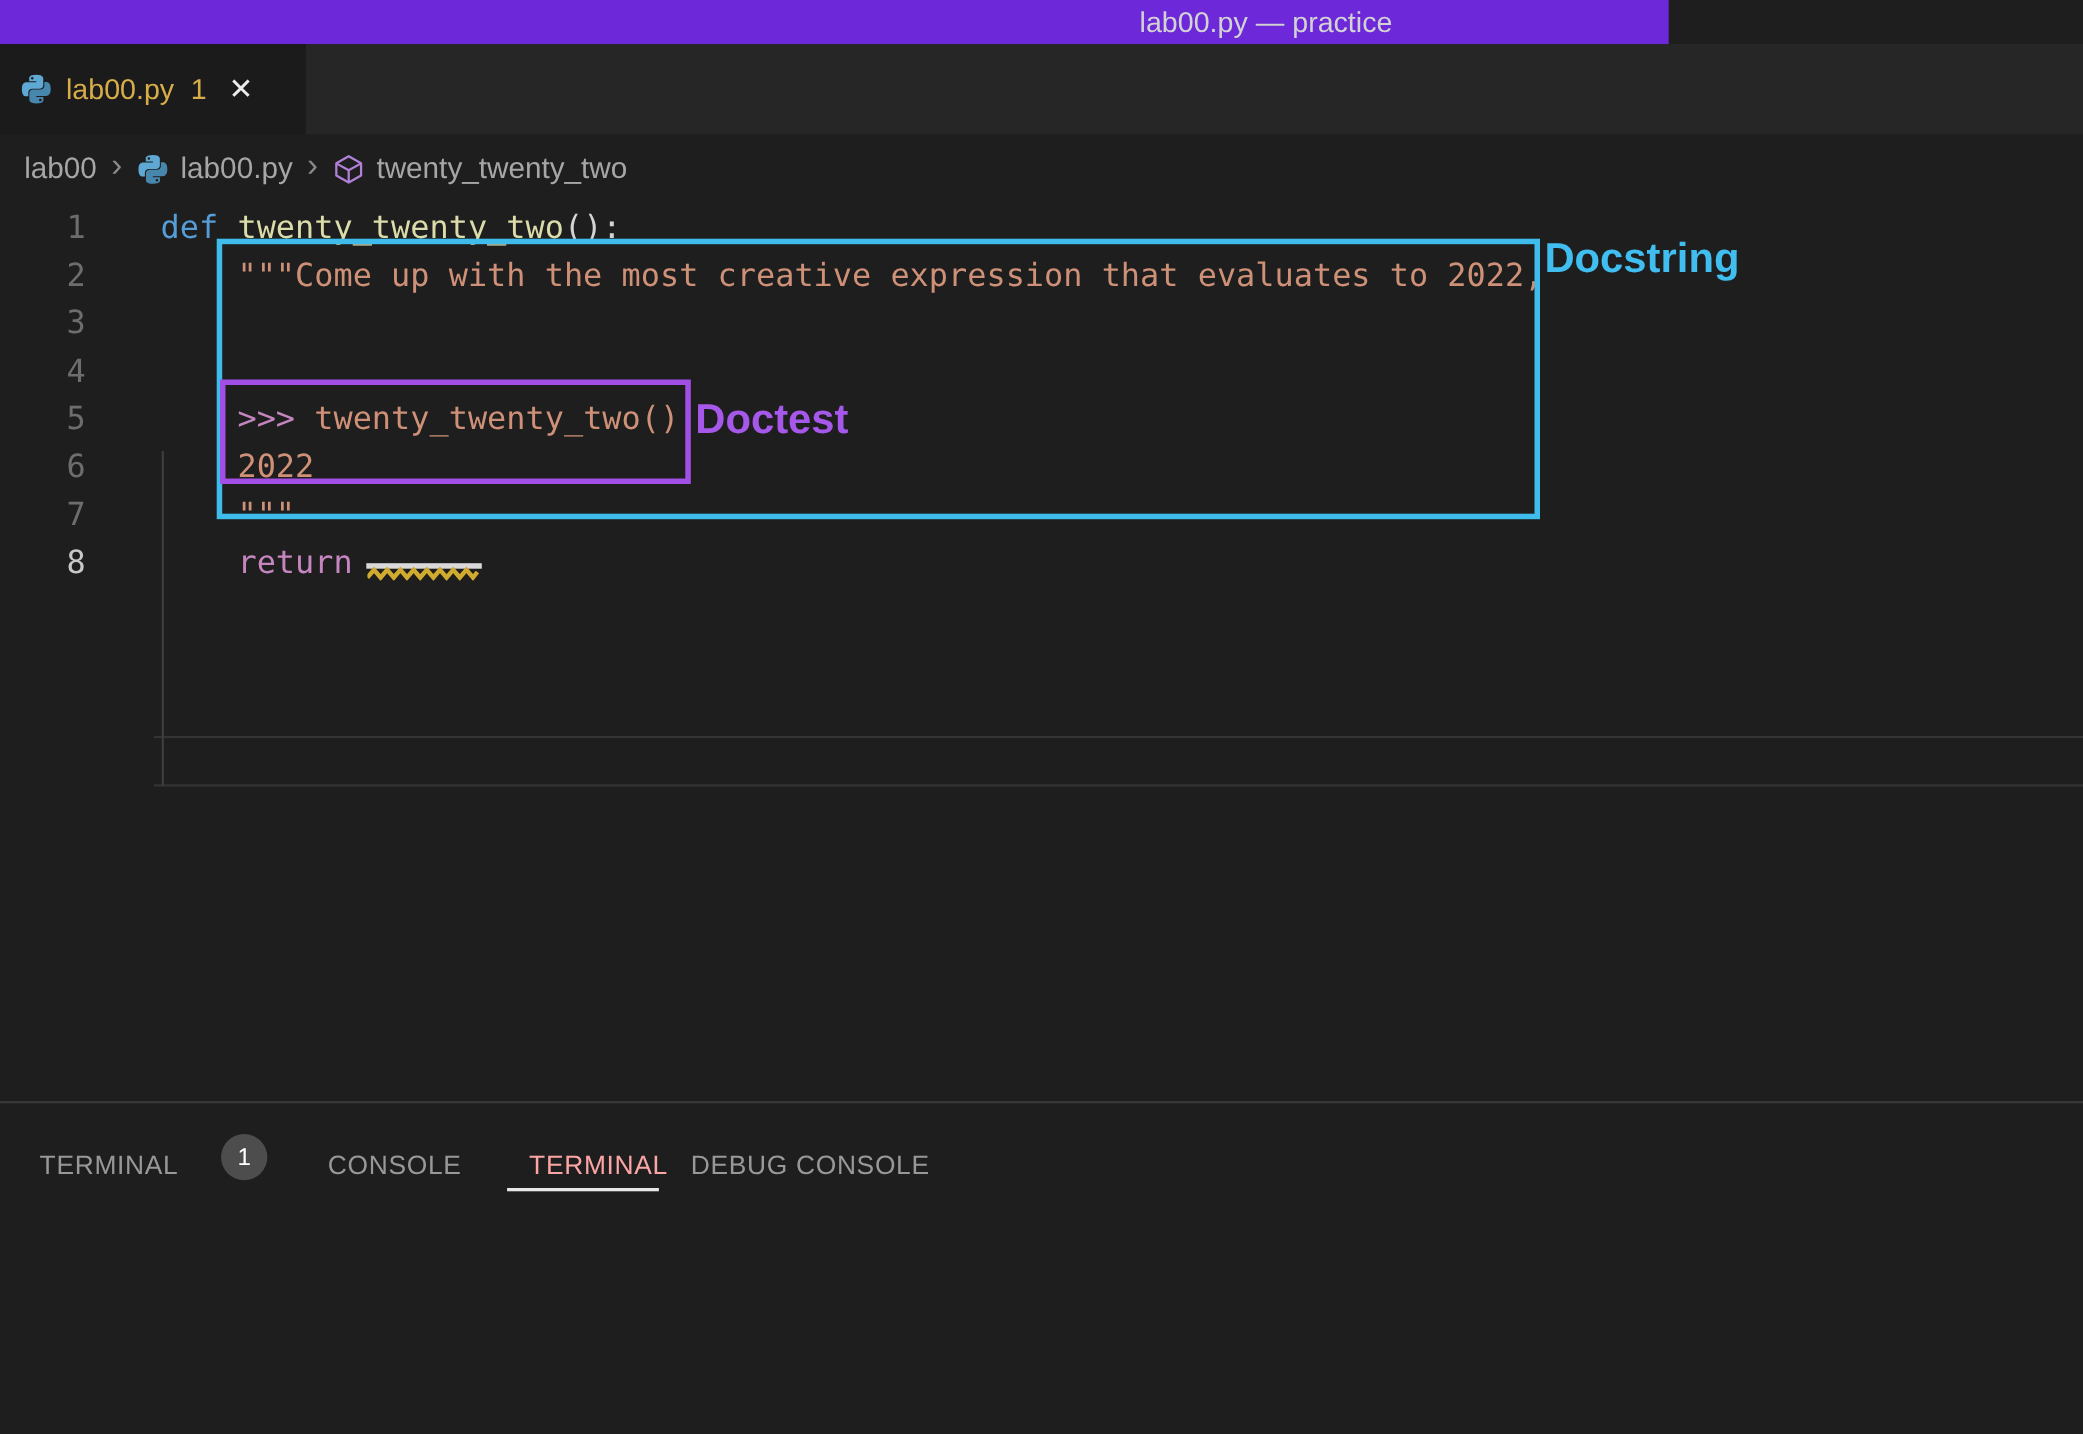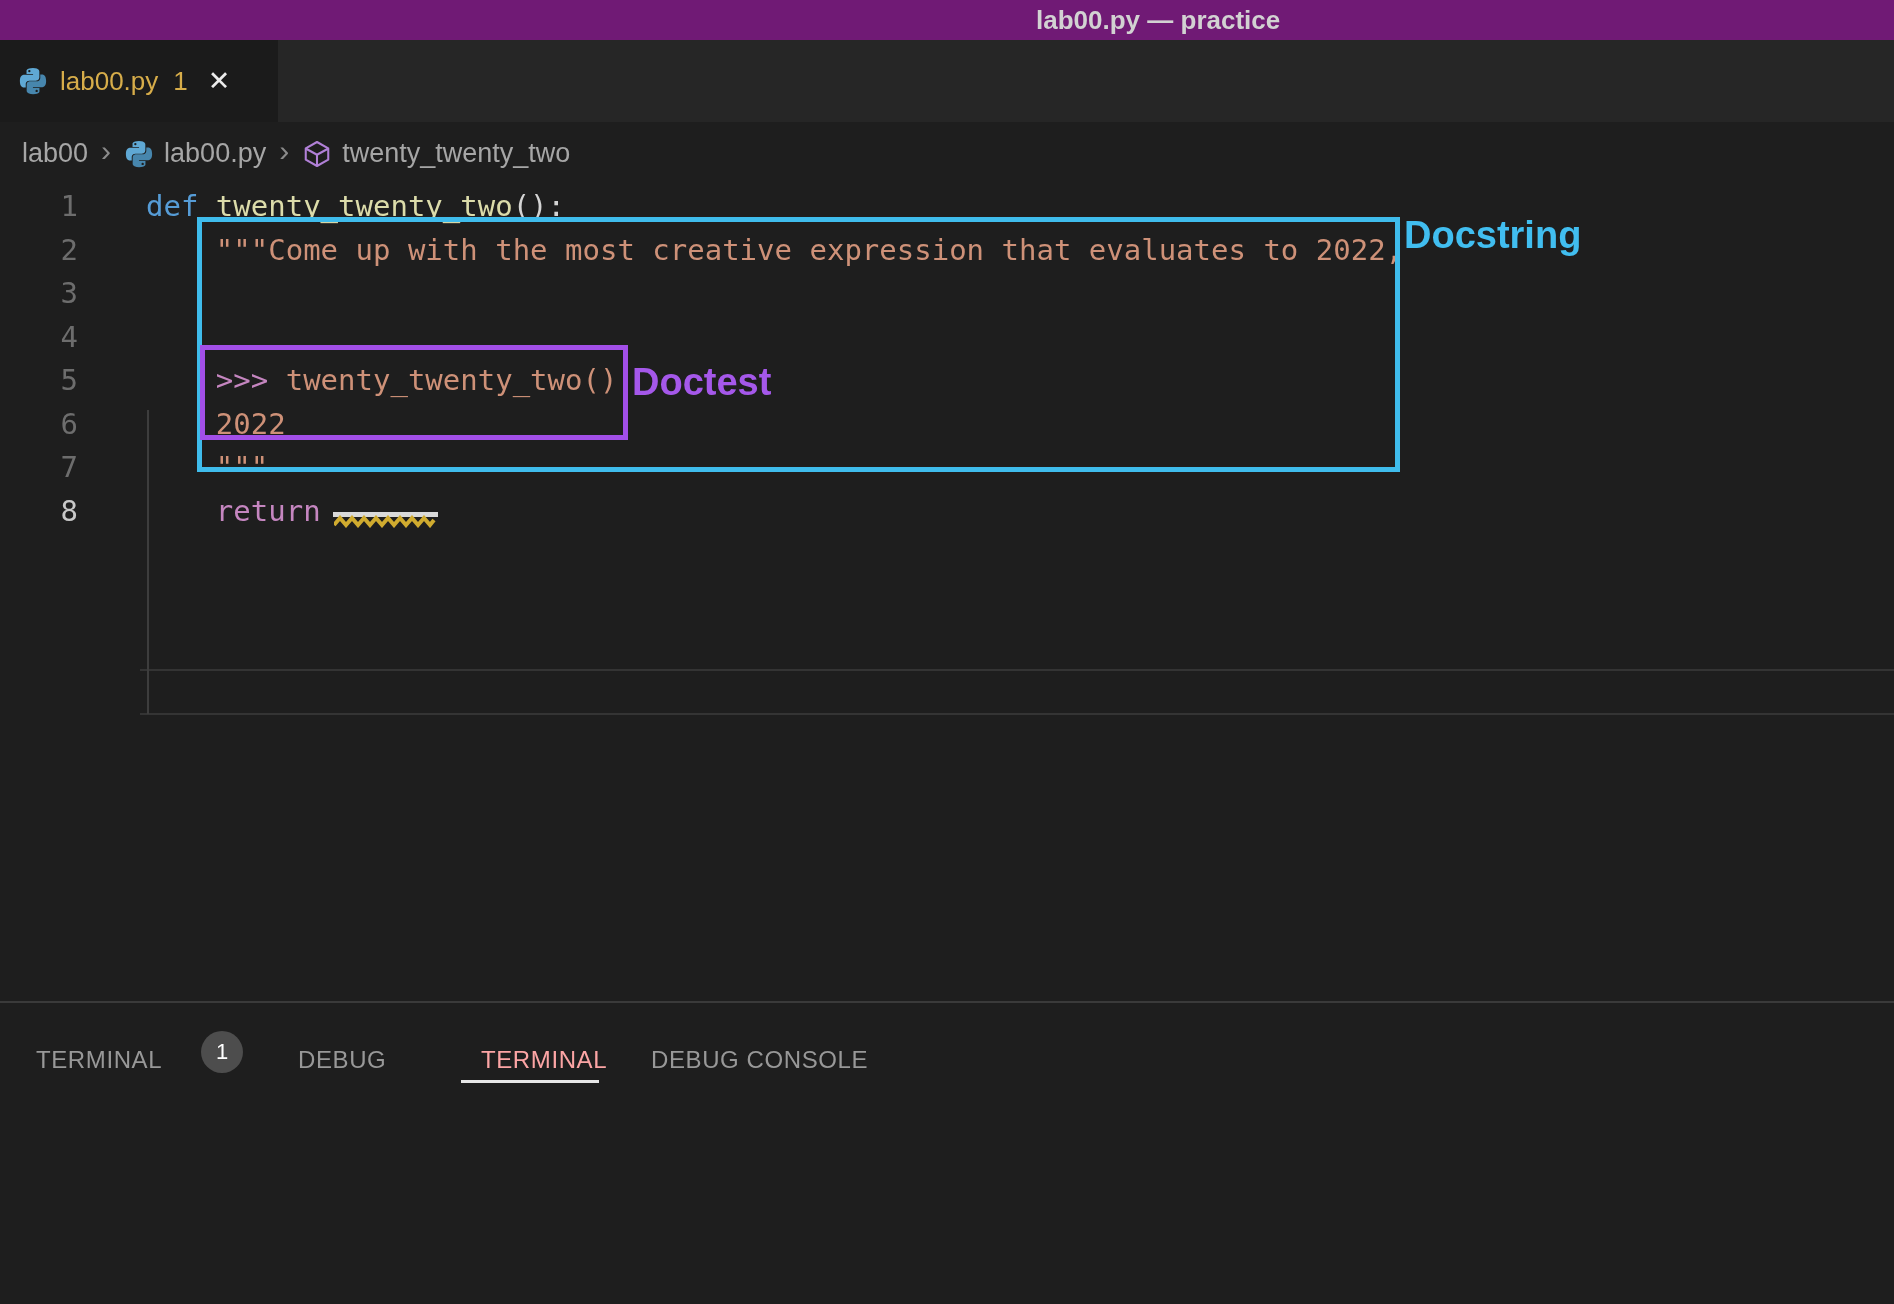--- a/index.html
+++ b/index.html
@@ -4,23 +4,22 @@
 <style>
   * { margin:0; padding:0; box-sizing:border-box; }
   html,body { background:#111; }
   .screen {
     position:relative; width:1894px; height:1304px;
     background:#1e1e1e; overflow:hidden;
     font-family:"Liberation Sans", sans-serif;
   }
   
   .titlebar {
-    position:absolute; left:0; top:0; width:1894px; height:40px;
-    background:#701a75;
-    font-weight:bold;
+    position:absolute; left:0; top:0; width:1517px; height:40px;
+    background:#6d28d9;
   }
   .titlebar .title {
     position:absolute; left:1036px; top:0; height:40px; line-height:40px;
     font-size:26px; color:#d2d2d2; white-space:pre;
   }
   
   .tabstrip {
     position:absolute; left:0; top:40px; width:1894px; height:82px;
     background:#262626;
   }
@@ -68,21 +67,21 @@
   .docstring-label { left:1404px; top:214px; color:#41bef0; }
   .doctest-label   { left:632px;  top:337px; color:#a558ea;margin-top:24px; }
   
   .panel { position:absolute; left:0; top:1001px; width:1894px; height:303px;
     background:#1e1e1e; border-top:2px solid #3a3a3a; }
   .panel-tab { position:absolute; top:43px; font-size:24px; letter-spacing:0.6px; color:#989898; white-space:pre; }
   .panel-tab.active { color:#fca5a5;margin-left:19px; }
   .tab-problems { left:36px; }
   .tab-output   { left:298px; }
   .tab-terminal { left:462px; }
-  .tab-debug    { left:651px;text-align:right; }
+  .tab-debug    { left:628px;text-align:right; }
   .problems-badge {
     position:absolute; left:201px; top:28px; width:42px; height:42px;
     background:#4d4d4d; border-radius:50%; color:#ffffff; font-size:22px;
     display:flex; align-items:center; justify-content:center;
   }
   .terminal-underline { position:absolute; left:461px; top:77px; width:138px; height:3px; background:#e7e7e7; }
   .terminal { position:absolute; left:33px; top:92px; width:1820px;
     font-family:"DejaVu Sans Mono","Liberation Mono",monospace; font-size:28px; color:#dcdcdc; }
   .t-line { white-space:pre; height:34px; line-height:34px; }
   .t-cursor { display:inline-block; width:17px; height:30px; background:#d4d4d4; vertical-align:-5px; }
@@ -174,20 +173,20 @@
   </div>
 
   <div class="ann-box docstring-box"></div>
   <div class="ann-box doctest-box"></div>
   <div class="ann-label docstring-label">Docstring</div>
   <div class="ann-label doctest-label">Doctest</div>
 
   <div class="panel">
     <span class="panel-tab tab-problems">TERMINAL</span>
     <span class="problems-badge">1</span>
-    <span class="panel-tab tab-output">DEBUG</span>
+    <span class="panel-tab tab-output">CONSOLE</span>
     <span class="panel-tab tab-terminal active">TERMINAL</span>
     <div class="terminal-underline"></div>
     <span class="panel-tab tab-debug">DEBUG CONSOLE</span>
 
   </div>
 
 </div>
 
 </body></html>

